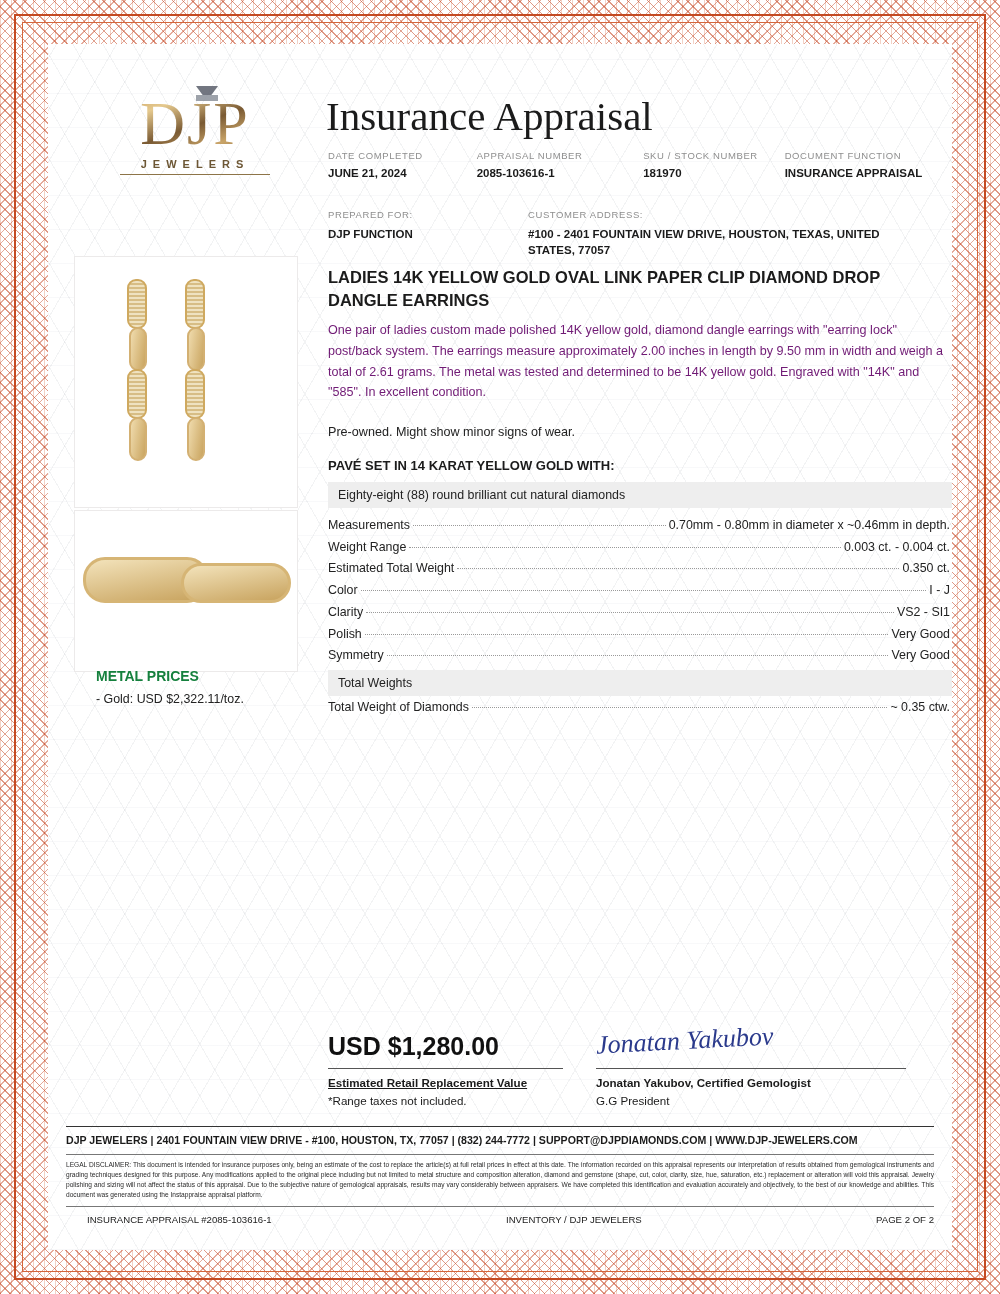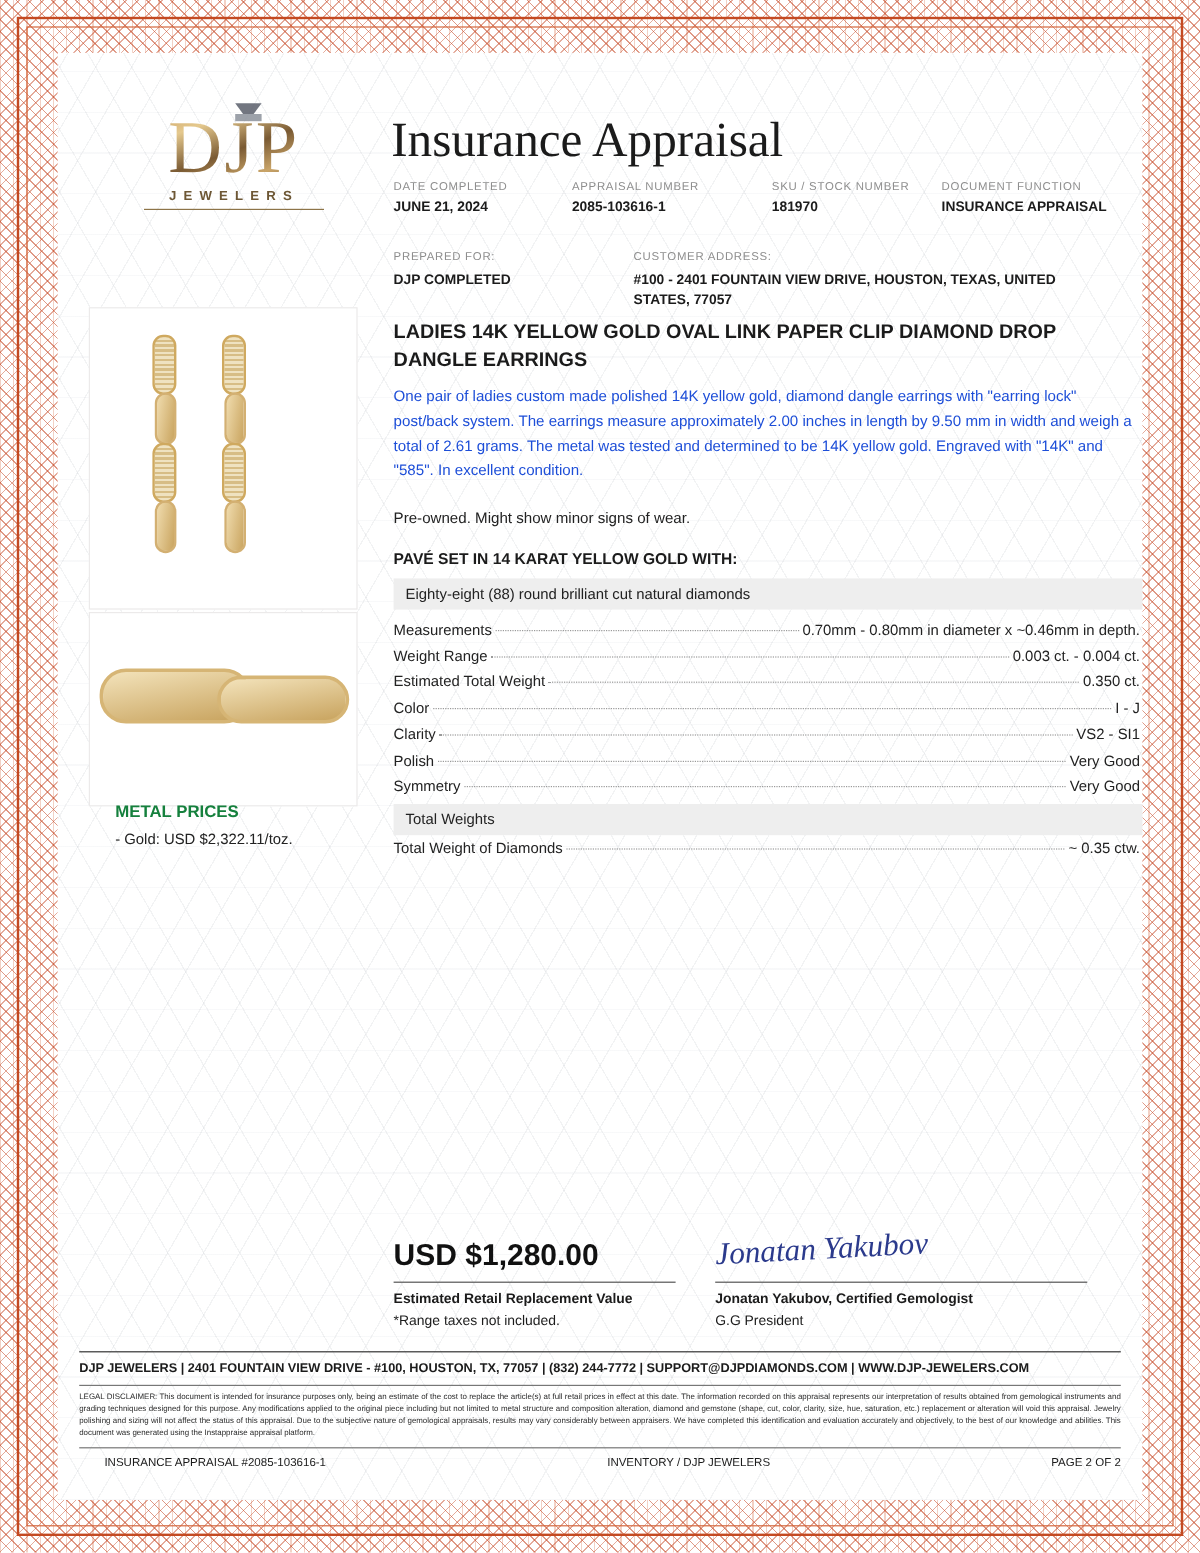--- a/index.html
+++ b/index.html
@@ -209,21 +209,21 @@
     line-height: 1.38;
     color: #1b1b1b;
   }
   .desc {
     position: absolute;
     left: 280px;
     top: 276px;
     width: 622px;
     font-size: 12.6px;
     line-height: 1.65;
-    color: #1d4ed8;
+    color: #701a75;
   }
   .desc2 {
     position: absolute;
     left: 280px;
     top: 378px;
     width: 622px;
     font-size: 12.6px;
     line-height: 1.6;
     color: #222;
   }
@@ -314,20 +314,21 @@
     width: 235px;
     border-bottom: 1px solid #555;
   }
   .value-label {
     position: absolute;
     left: 280px;
     top: 1032px;
     font-size: 11.6px;
     font-weight: bold;
     color: #1b1b1b;
+    text-decoration: underline;
   }
   .value-note {
     position: absolute;
     left: 280px;
     top: 1050px;
     font-size: 11.6px;
     color: #1b1b1b;
   }
   .sig-name {
     position: absolute;
@@ -472,21 +473,21 @@
         </div>
         <div class="meta-col c4">
           <div class="meta-label">DOCUMENT FUNCTION</div>
           <div class="meta-value">INSURANCE APPRAISAL</div>
         </div>
       </div>
 
       <div class="prepared-row">
         <div class="prepared-col p1">
           <div class="meta-label">PREPARED FOR:</div>
-          <div class="prepared-value">DJP COMPLETED</div>
+          <div class="prepared-value">DJP FUNCTION</div>
         </div>
         <div class="prepared-col p2">
           <div class="meta-label">CUSTOMER ADDRESS:</div>
           <div class="prepared-value">#100 - 2401 FOUNTAIN VIEW DRIVE, HOUSTON, TEXAS, UNITED STATES, 77057</div>
         </div>
       </div>
 
       <div class="item-title">LADIES 14K YELLOW GOLD OVAL LINK PAPER CLIP DIAMOND DROP DANGLE EARRINGS</div>
       <div class="desc">One pair of ladies custom made polished 14K yellow gold, diamond dangle earrings with "earring lock" post/back system. The earrings measure approximately 2.00 inches in length by 9.50 mm in width and weigh a total of 2.61 grams. The metal was tested and determined to be 14K yellow gold. Engraved with "14K" and "585". In excellent condition.</div>
       <div class="desc2">Pre-owned. Might show minor signs of wear.</div>

